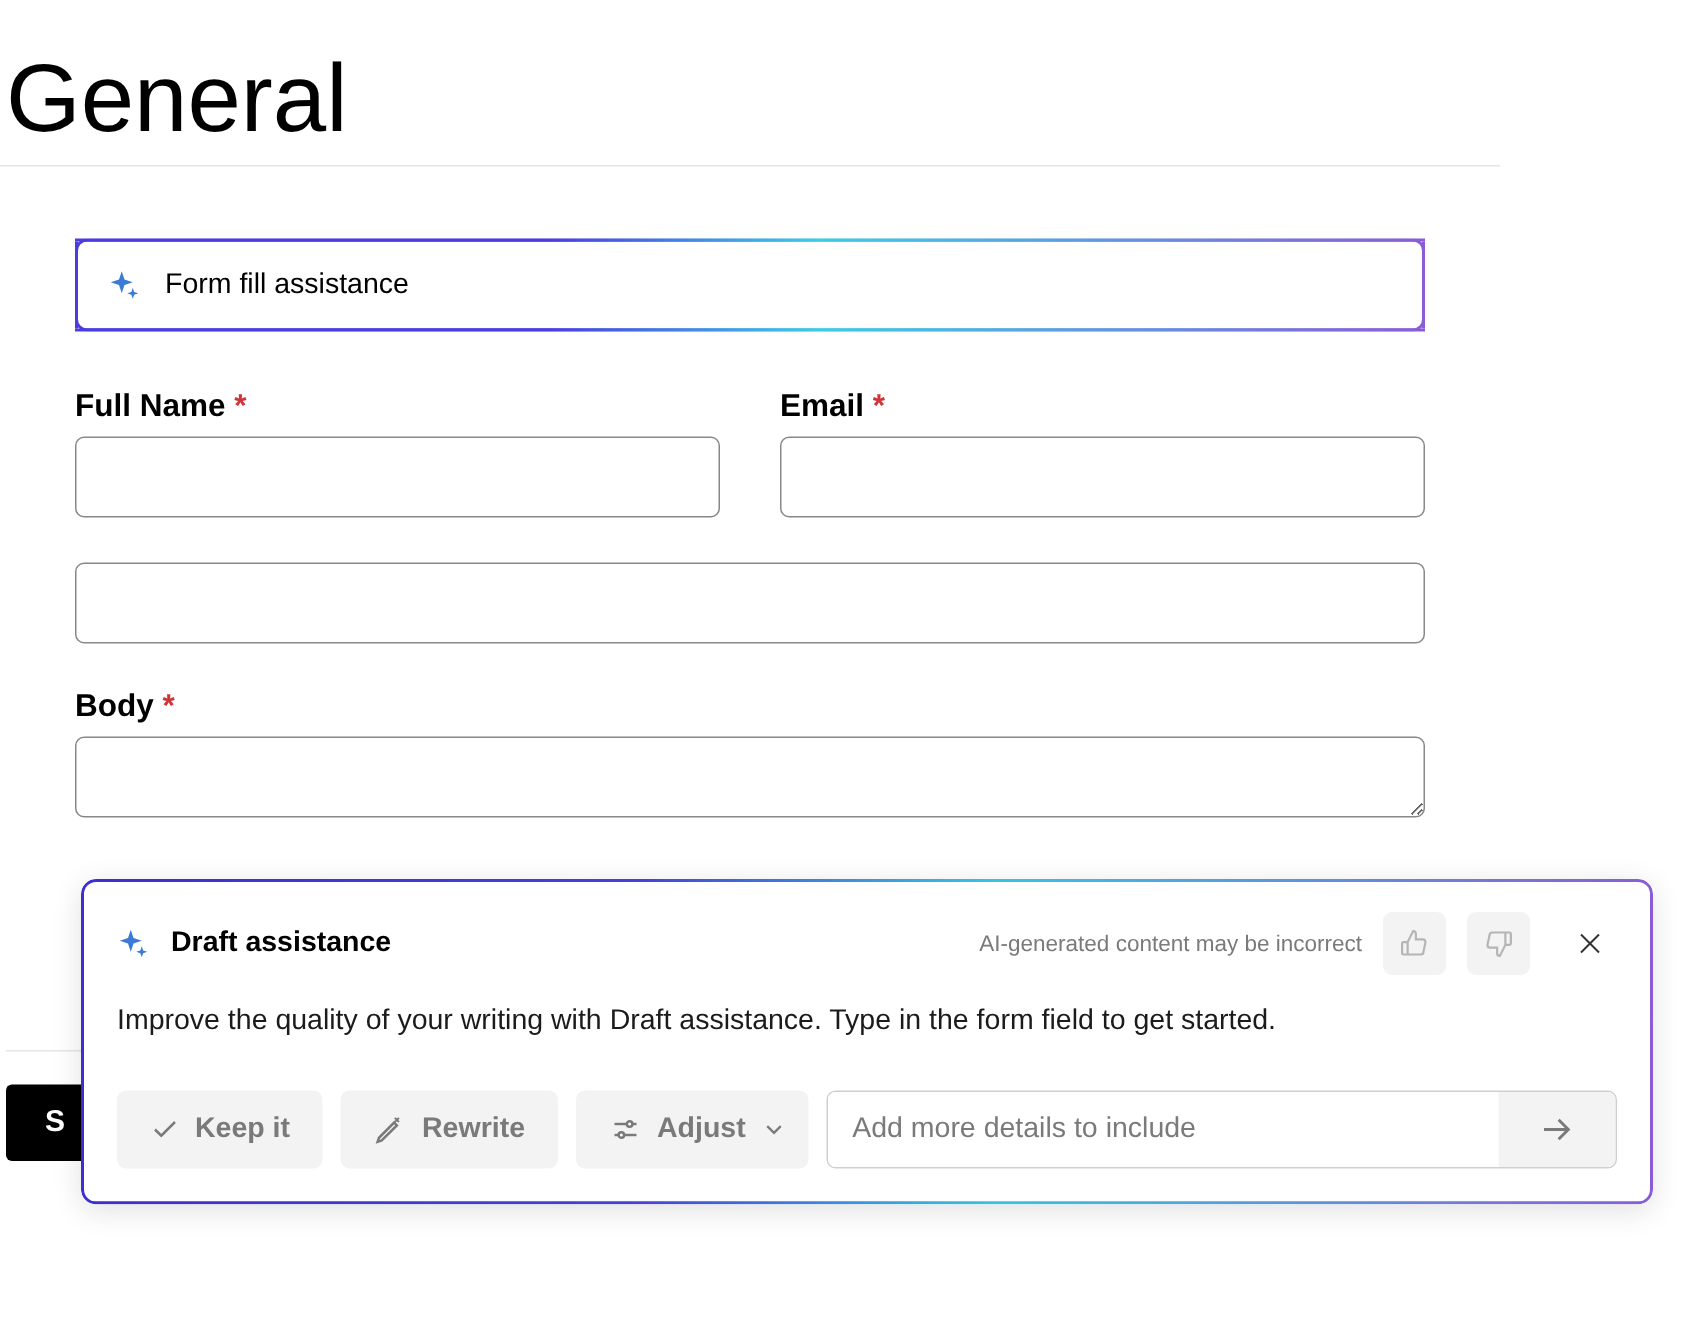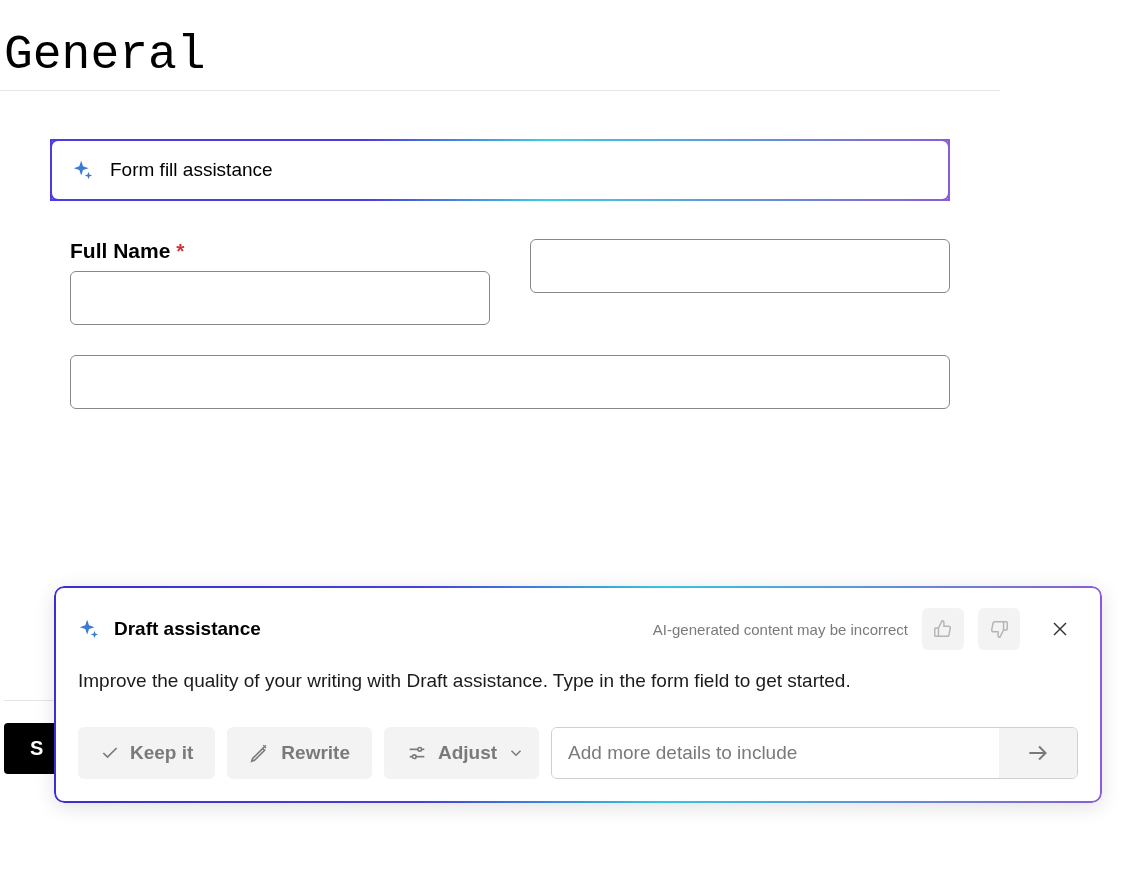--- a/index.html
+++ b/index.html
@@ -5,24 +5,23 @@
     * { box-sizing: border-box; margin: 0; padding: 0; }
     body {
       font-family: "Segoe UI", -apple-system, BlinkMacSystemFont, sans-serif;
       background: #fff;
       width: 1132px;
       height: 884px;
       position: relative;
       overflow: hidden;
     }
     .page-title {
-      font-size: 48px;
+      font-size: 64px;
       font-weight: 400;
       padding: 28px 0 8px 4px;
-      font-family: Liberation Mono, monospace;
     }
     .header-divider {
       border-bottom: 1px solid #e5e5e5;
       width: 1000px;
     }
     .form-container {
       padding: 48px 50px 0 50px;
       width: 1000px;
     }
     .assist-banner {
@@ -55,21 +54,20 @@
       flex-shrink: 0;
     }
     .assist-banner-label {
       font-size: 19px;
       font-weight: 500;
     }
     .form-row {
       display: flex;
       gap: 40px;
       margin-bottom: 30px;
-      margin-left: 20px;
     }
     .form-field {
       flex: 1;
       display: flex;
       flex-direction: column;
     }
     .form-field.full { width: 100%; }
     .field-label {
       font-size: 21px;
       font-weight: 700;
@@ -257,30 +255,43 @@
 
   <div class="form-row">
     <div class="form-field">
       <label class="field-label">
         <span>Full Name</span>
         <span class="required">*</span>
       </label>
       <input class="text-input" type="text" value="" style="">
     </div>
     <div class="form-field">
+      <label class="field-label">
+        <span>Email</span>
+        <span class="required">*</span>
+      </label>
       <input class="text-input" type="text" value="" style="">
     </div>
   </div>
 
   <div class="form-row">
     <div class="form-field full">
       <input class="text-input" type="text" value="" style="">
     </div>
   </div>
 
+  <div class="form-row">
+    <div class="form-field full">
+      <label class="field-label">
+        <span>Body</span>
+        <span class="required">*</span>
+      </label>
+      <textarea class="textarea-input" style=""></textarea>
+    </div>
+  </div>
 
 </div>
 
 <div class="submit-area">
   <div class="submit-divider"></div>
   <button class="submit-btn">S</button>
 </div>
 
 <div class="draft-panel">
   <div class="draft-header">

